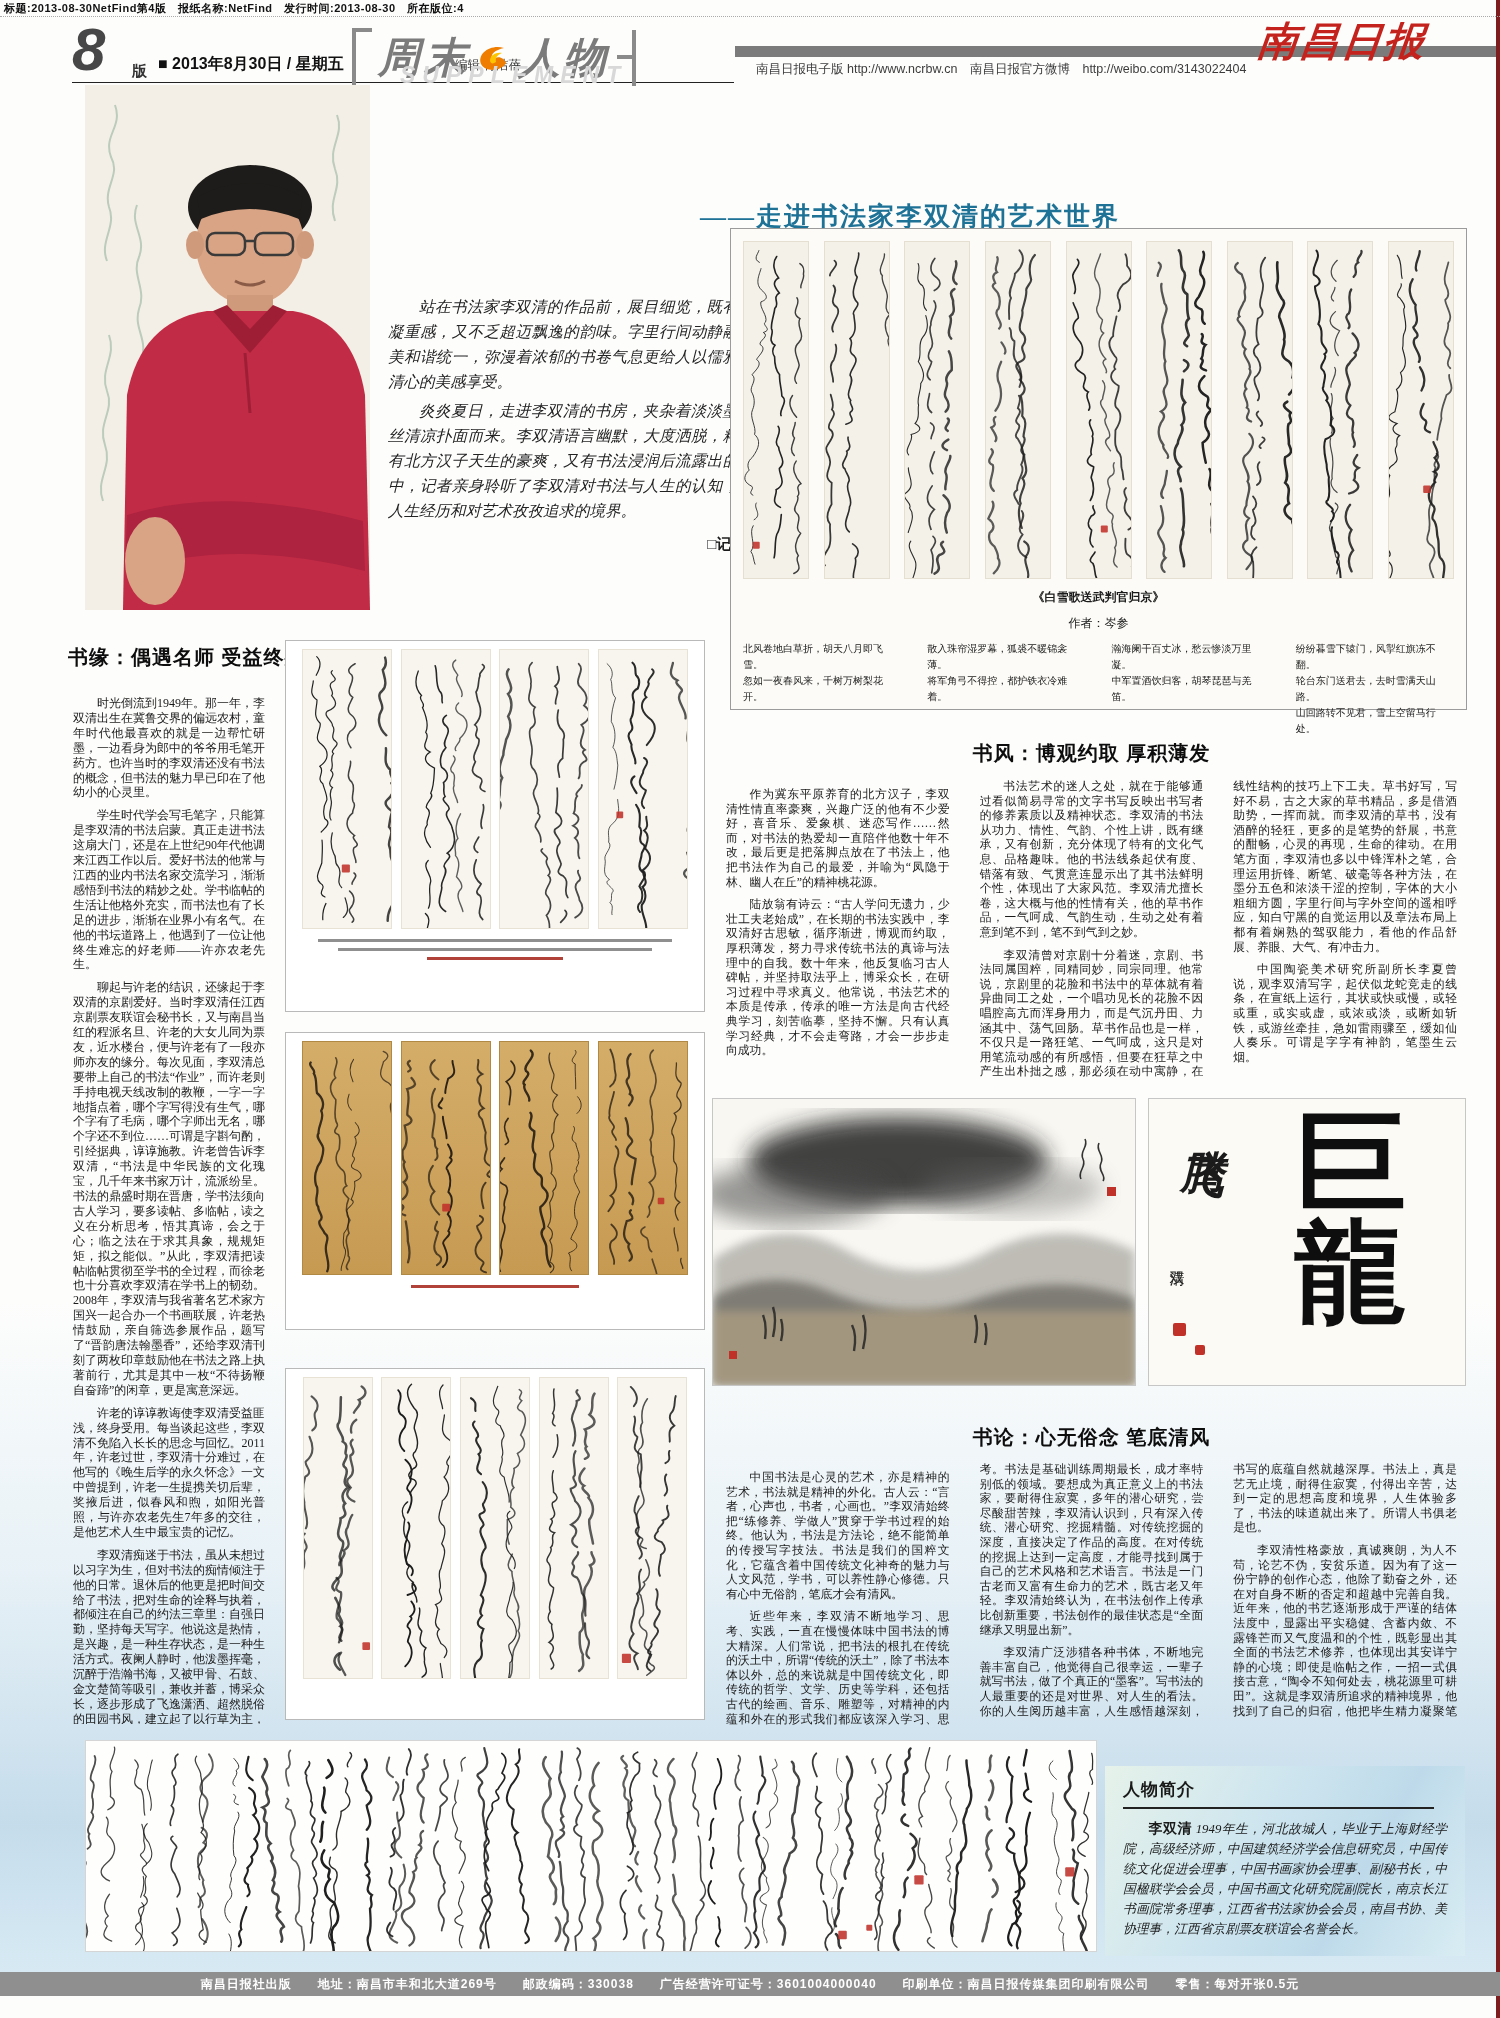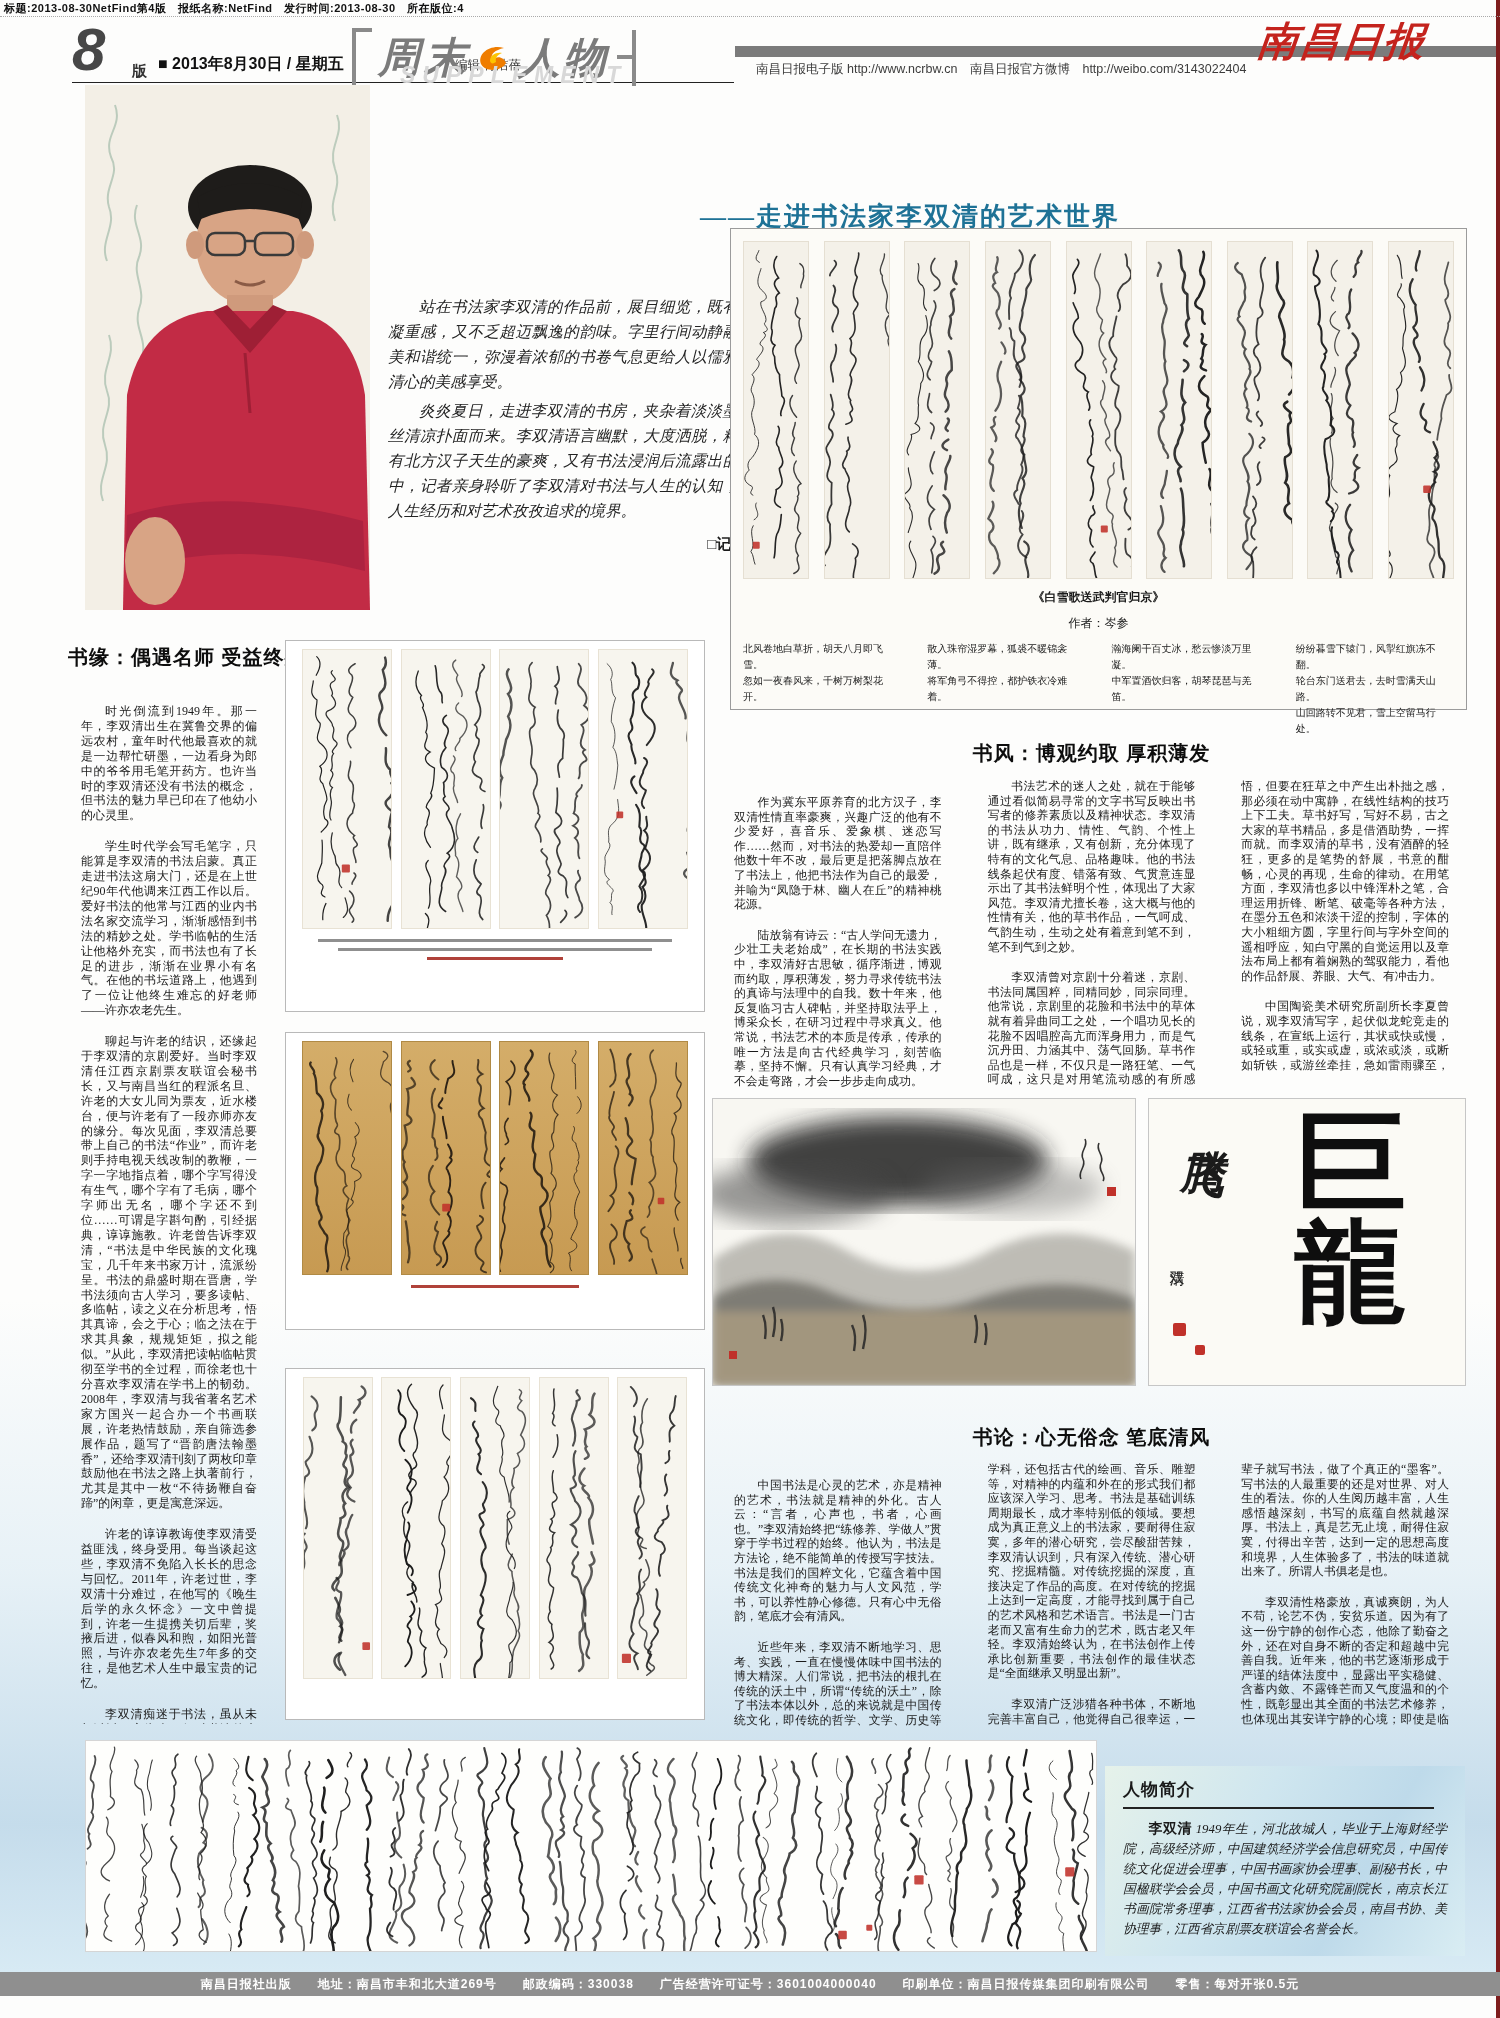--- a/index.html
+++ b/index.html
@@ -37,21 +37,21 @@
   
   .big-box{left:730px;top:228px;width:737px;height:482px;border:1px solid #9b9b9b;background:#fcfbf7;box-sizing:border-box;padding:12px;}
   .strip-row{display:flex;justify-content:space-between;height:336px;}
   .strip{width:64px;height:336px;background:#f4f1e9;border:1px solid #e5dfd2;overflow:hidden;}
   .poem-title{text-align:center;font-size:12px;font-weight:bold;margin-top:12px;}
   .poem-author{text-align:center;font-size:12px;margin-top:9px;}
   .poem-cols{display:flex;justify-content:center;gap:26px;margin-top:9px;}
   .poem-cols .pcol p{margin:0;font-size:10px;line-height:16px;color:#222;}
   
   .sec-head{font-family:"Liberation Sans",sans-serif;font-size:20px;font-weight:bold;color:#0d0d0d;letter-spacing:1px;}
-  .body-col p{margin:16px;text-indent:2em;text-align:justify;}
+  .body-col p{margin:8px;text-indent:2em;text-align:justify;}
   
   .shuyuan-head{left:68px;top:644px;}
   .shuyuan-body{left:65px;top:688px;width:208px;height:1036px;overflow:hidden;}
   .shuyuan-body p{font-size:12px;line-height:14.9px;}
   
   .art-frame{background:#fff;border:1px solid #b9b9b9;box-sizing:border-box;padding:8px;}
   .art-a{left:285px;top:640px;width:420px;height:372px;}
   .art-b{left:285px;top:1032px;width:420px;height:298px;}
   .art-c{left:285px;top:1368px;width:420px;height:352px;}
   .art-strips{display:flex;justify-content:space-evenly;}

